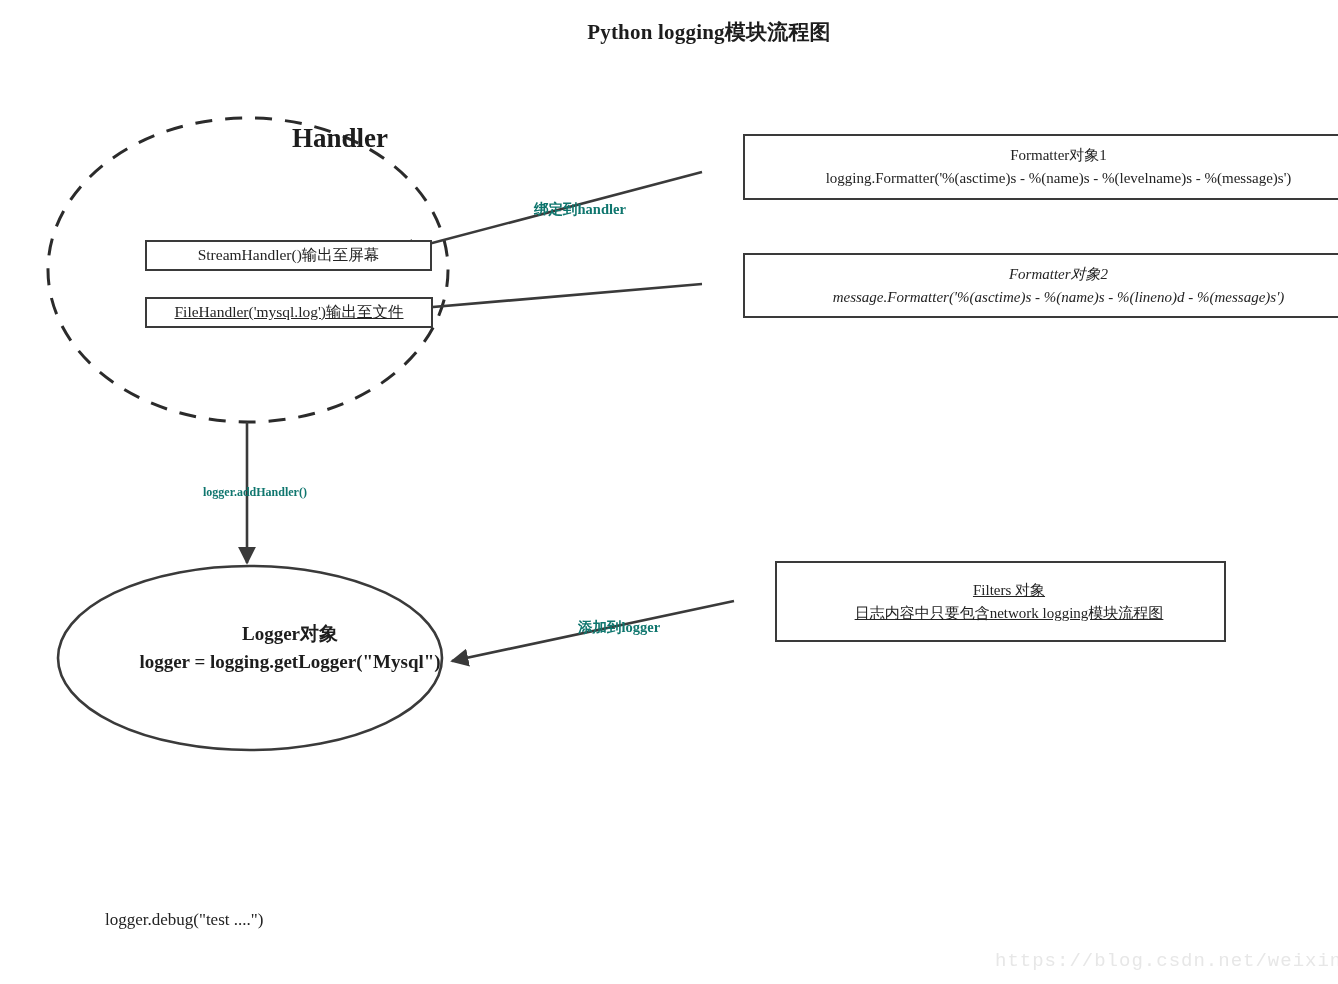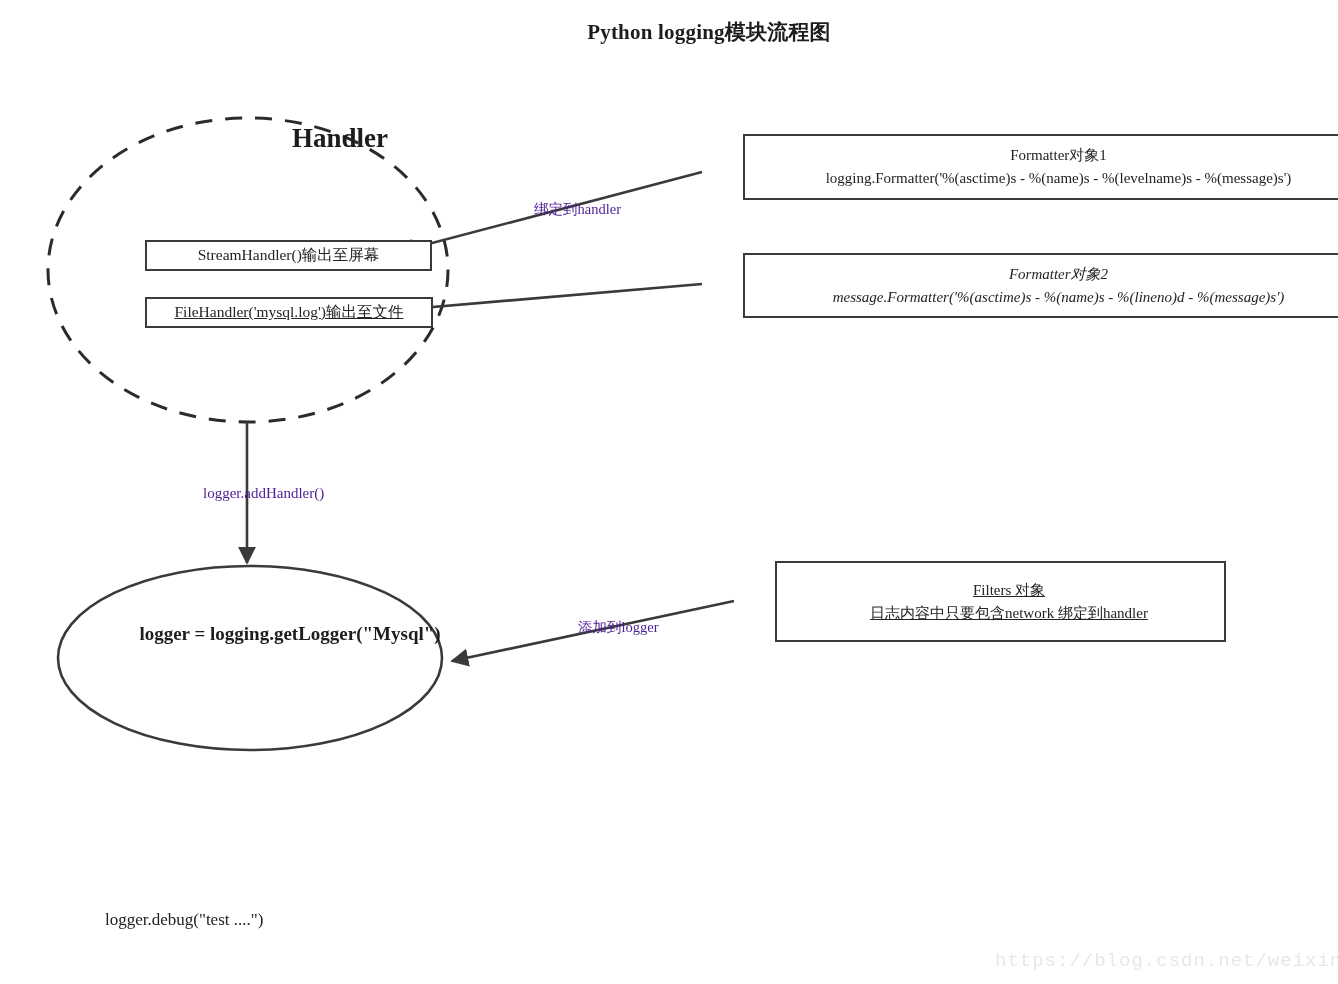--- a/index.html
+++ b/index.html
@@ -133,32 +133,33 @@
     width: 451px;
     height: 81px;
     text-decoration: underline;
   }
   .rbox .line { display: block; }
 
   
   .edge-label {
     position: absolute;
     font-size: 14.5px;
-    color: #4c1d95;
+    color: #0f766e;
     background: transparent;
     white-space: nowrap;
+    font-weight: bold;
   }
   #label-bind-handler {
     left: 494px;
     top: 200px;
   }
   #label-add-handler {
     left: 163px;
     top: 485px;
-    font-size: 15px;
+    font-size: 12px;
   }
   #label-add-logger {
     left: 538px;
     top: 618px;
   }
 
   
   #code-block {
     position: absolute;
     left: 65px;
@@ -226,24 +227,25 @@
       <span class="line">logging.Formatter('%(asctime)s - %(name)s - %(levelname)s - %(message)s')</span>
     </div>
 
     <div class="rbox" id="formatter2-box">
       <span class="line">Formatter对象2</span>
       <span class="line">message.Formatter('%(asctime)s - %(name)s - %(lineno)d - %(message)s')</span>
     </div>
 
     <div class="rbox" id="filters-box">
       <span class="line">Filters 对象</span>
-      <span class="line">日志内容中只要包含network 绑定到handler</span>
+      <span class="line">日志内容中只要包含network logging模块流程图</span>
     </div>
 
     <div class="logger-label">
+      <span class="l1">Logger对象</span>
       <span class="l2">logger = logging.getLogger("Mysql")</span>
     </div>
 
     <div class="edge-label" id="label-bind-handler">绑定到handler</div>
 
     <div class="edge-label" id="label-add-handler">logger.addHandler()</div>
 
     <div class="edge-label" id="label-add-logger">添加到logger</div>
 
     <div id="code-block">

